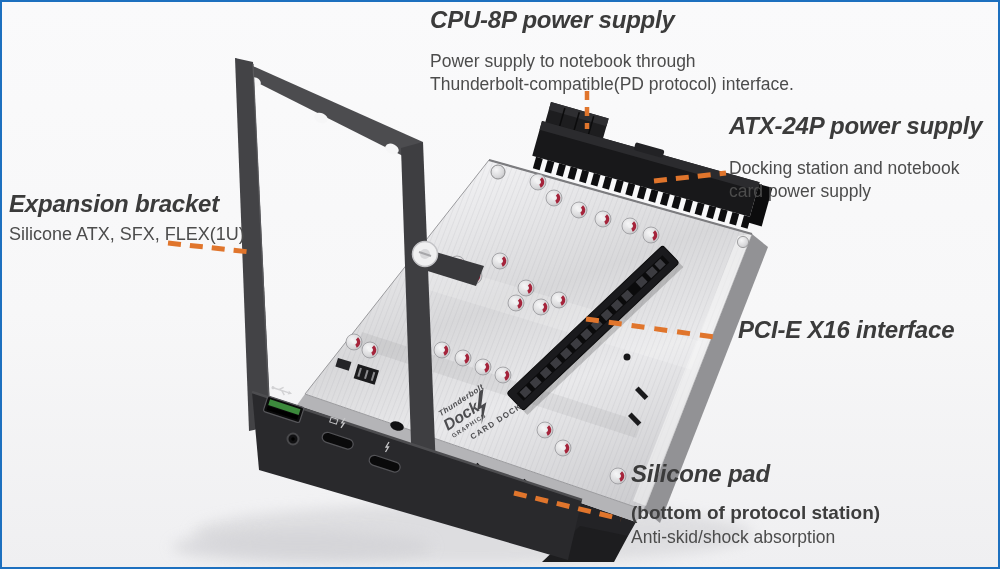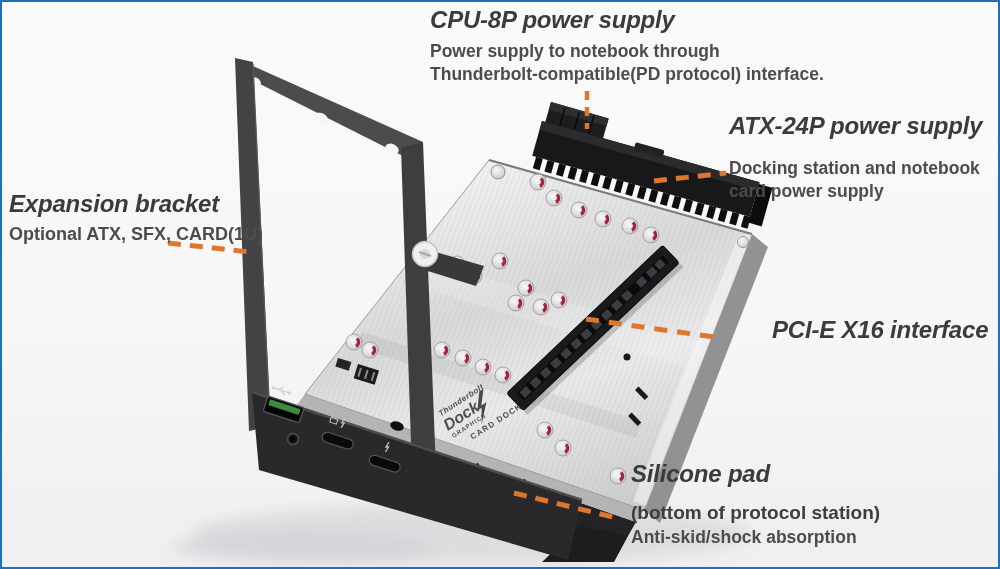--- a/index.html
+++ b/index.html
@@ -12,33 +12,33 @@
     overflow:hidden;
     font-family:"Liberation Sans", sans-serif;
   }
   svg.art{position:absolute;left:0;top:0;width:1000px;height:569px;display:block;}
   .ann{position:absolute;color:#3b3b3b;}
   .ann .title{
     font-size:24px;font-weight:700;font-style:italic;
     color:#3b3b3b;letter-spacing:-0.2px;white-space:nowrap;
   }
   .ann .desc{
-    font-size:17.5px;color:#4c4c4c;line-height:23px;white-space:nowrap;font-weight:700;
+    font-size:17.5px;color:#4c4c4c;line-height:23px;white-space:nowrap;font-weight:400;
   }
   .ann .subtitle{
     font-size:19px;color:#3d3d3d;font-weight:700;line-height:26px;white-space:nowrap;
   }
   .ann-cpu8p{left:428px;top:4px;}
-  .ann-cpu8p .title{margin-bottom:6px;}
+  .ann-cpu8p .title{margin-bottom:16px;}
   .ann-atx24p{left:727px;top:110px;}
   .ann-atx24p .title{margin-bottom:17px;}
   .ann-bracket{left:7px;top:188px;}
   .ann-bracket .title{margin-bottom:5px;}
   .ann-bracket .desc{font-size:18px;}
-  .ann-pcie{left:770px;top:314px;}
+  .ann-pcie{left:736px;top:314px;}
   .ann-silicone{left:629px;top:458px;}
   .ann-silicone .title{margin-bottom:12px;}
   .lead{stroke:#e0752c;fill:none;stroke-linecap:butt;}
 </style>
 </head>
 <body>
 
 <div class="stage">
 
   <svg class="art" viewBox="0 0 1000 569" aria-hidden="true">
@@ -265,21 +265,21 @@
   </div>
 
   <div class="ann ann-atx24p">
     <div class="title">ATX-24P power supply</div>
     <div class="desc">Docking station and notebook</div>
     <div class="desc">card power supply</div>
   </div>
 
   <div class="ann ann-bracket">
     <div class="title">Expansion bracket</div>
-    <div class="desc">Optional ATX, SFX, CARD(1U)</div>
+    <div class="desc">Silicone ATX, SFX, FLEX(1U)</div>
   </div>
 
   <div class="ann ann-pcie">
     <div class="title">PCI-E X16 interface</div>
   </div>
 
   <div class="ann ann-silicone">
     <div class="title">Silicone pad</div>
     <div class="subtitle">(bottom of protocol station)</div>
     <div class="desc">Anti-skid/shock absorption</div>

